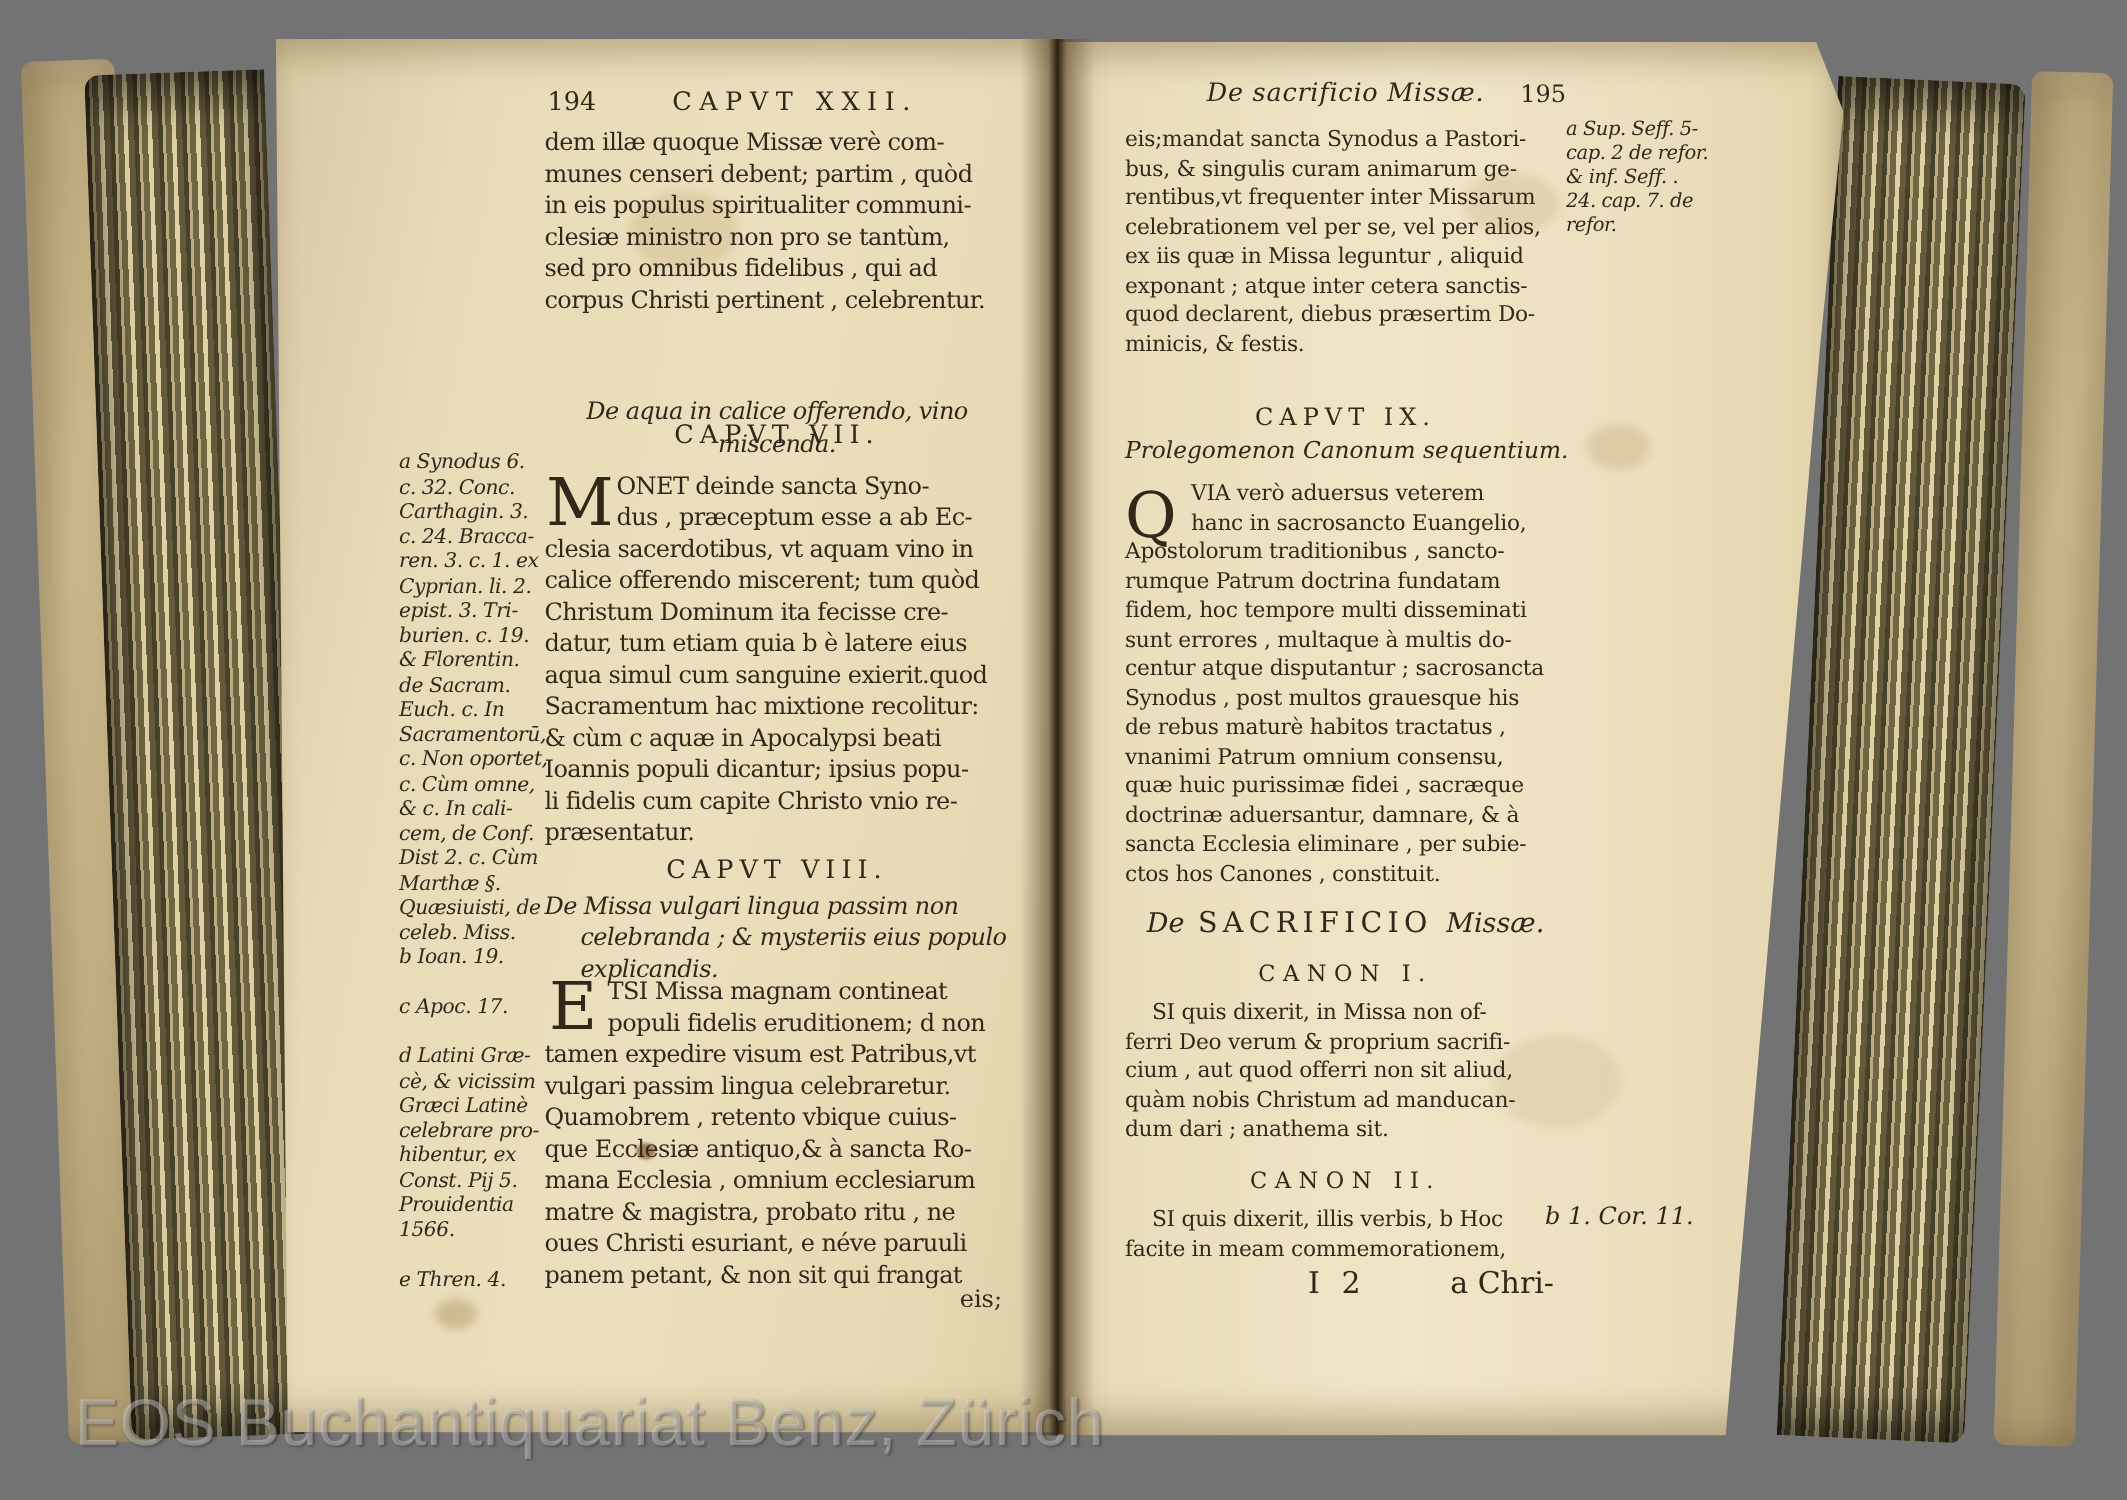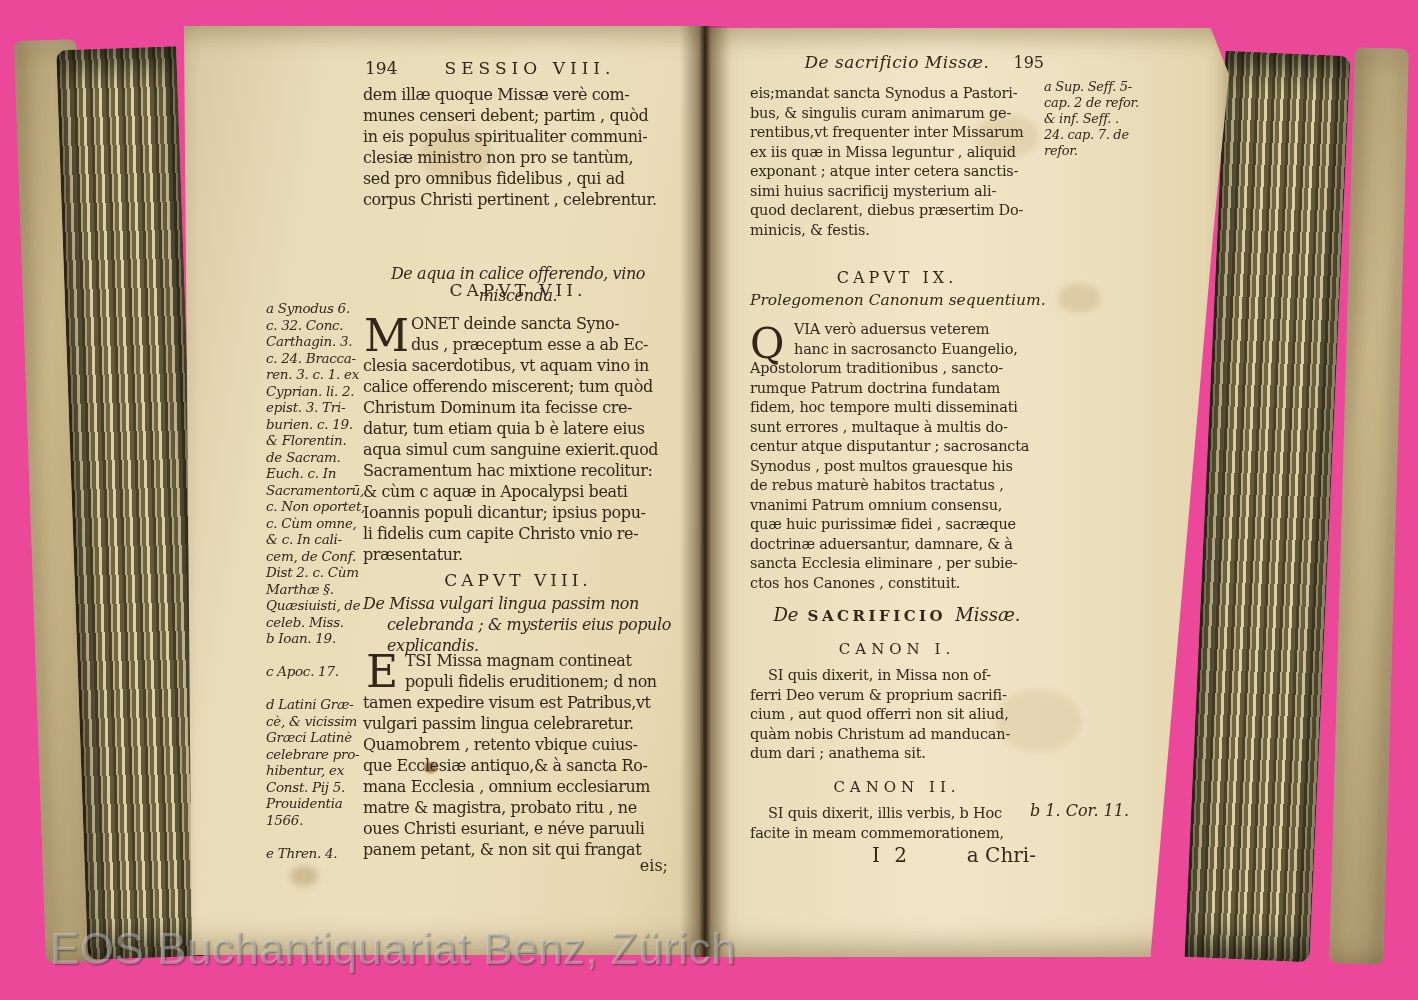--- a/index.html
+++ b/index.html
@@ -1,16 +1,16 @@
 <!DOCTYPE html>
 <html><head>
 <meta charset="utf-8">
 <style>
   html,body{margin:0;padding:0;background:#040404;width:1418px;height:1000px;overflow:hidden;}
-  .stage{position:absolute;left:0;top:0;width:1418px;height:1000px;background:#ec4899;
+  .stage{position:absolute;left:0;top:0;width:1418px;height:1000px;background:#737373;
          font-family:"DejaVu Serif", serif;color:#32281a;}
 
   
   .cover{position:absolute;z-index:1;border-radius:8px;
          background:linear-gradient(100deg,#ad9a6e,#cbb98b 35%,#c3b184 60%,#a6946a);
          box-shadow:inset 0 0 28px rgba(90,70,40,.55), inset 0 6px 10px rgba(255,250,230,.25);}
   .cover-left{left:30px;top:40px;width:62px;height:922px;transform:rotate(-2deg);}
   .cover-right{left:1342px;top:48px;width:54px;height:916px;transform:rotate(1.6deg);}
 
   .edge{position:absolute;z-index:1;
@@ -78,21 +78,21 @@
   .rp-header{left:750px;top:52px;width:294px;}
   .rp-header .runtitle-it{display:block;text-align:center;font-style:italic;font-size:17px;letter-spacing:.5px;}
   .rp-header .pagenum{position:absolute;right:0;top:1px;font-size:16px;font-style:normal;}
   .rp-para1{left:750px;top:84px;width:296px;}
   .rp-c9t{left:750px;top:268px;width:294px;font-size:16px;}
   .rp-c9s{left:750px;top:291px;width:294px;text-align:center;font-style:italic;font-size:15.5px;white-space:nowrap;}
   .rp-quia{left:750px;top:320px;width:296px;}
   .rp-quia .line:nth-child(-n+2){padding-left:44px;}
   .rp-sect{left:750px;top:604px;width:294px;text-align:center;white-space:nowrap;}
   .rp-sect .it{font-style:italic;font-size:18px;}
-  .rp-sect .caps{font-size:15px;letter-spacing:3.5px;margin:0 4px;font-weight:bold;}
+  .rp-sect .caps{font-size:19px;letter-spacing:3.5px;margin:0 4px;}
   .rp-can1t{left:750px;top:640px;width:294px;font-size:15px;letter-spacing:5px;text-align:center;}
   .rp-can1{left:750px;top:666px;width:296px;}
   .rp-can2t{left:750px;top:778px;width:294px;font-size:15px;letter-spacing:5px;text-align:center;}
   .rp-can2{left:750px;top:804px;width:296px;}
   .canon .line:first-child{padding-left:18px;}
   .rp-sig{left:750px;top:843px;width:296px;height:20px;font-size:20px;}
   .rp-sig .sig{position:absolute;left:122px;letter-spacing:4px;}
   .rp-sig .cw{position:absolute;right:10px;}
   .rp-margin-top{left:1044px;top:79px;width:112px;}
   .rp-margin-top .line{font-size:13px;line-height:16px;font-style:italic;}
@@ -119,21 +119,21 @@
 
   <div class="stain s1"></div>
   <div class="stain s2"></div>
   <div class="stain s3"></div>
   <div class="stain s4"></div>
   <div class="stain s5"></div>
   <div class="stain s6"></div>
 
   <div class="tb lp-header">
     <span class="pagenum">194</span>
-    <span class="runtitle">SESSIO VIII.</span>
+    <span class="runtitle">CAPVT XXII.</span>
   </div>
 
   <div class="tb lines lp-para1">
       <div class="line">dem illæ quoque Missæ verè com-</div>
       <div class="line">munes censeri debent; partim , quòd</div>
       <div class="line">in eis populus spiritualiter communi-</div>
       <div class="line">clesiæ ministro non pro se tantùm,</div>
       <div class="line">sed pro omnibus fidelibus , qui ad</div>
       <div class="line">corpus Christi pertinent , celebrentur.</div>
     </div>
@@ -222,23 +222,23 @@
 
   <div class="tb rp-header">
     <span class="runtitle-it">De sacrificio Missæ.</span>
     <span class="pagenum">195</span>
   </div>
 
   <div class="tb lines rp rp-para1">
       <div class="line">eis;mandat sancta Synodus a Pastori-</div>
       <div class="line">bus, &amp; singulis curam animarum ge-</div>
       <div class="line">rentibus,vt frequenter inter Missarum</div>
+      <div class="line">celebrationem vel per se, vel per alios,</div>
       <div class="line">ex iis quæ in Missa leguntur , aliquid</div>
       <div class="line">exponant ;  atque inter cetera sanctis-</div>
-      <div class="line">simi huius sacrificij mysterium ali-</div>
       <div class="line">quod declarent, diebus præsertim Do-</div>
       <div class="line">minicis, &amp; festis.</div>
     </div>
 
   <div class="tb chapter-title rp-c9t">CAPVT IX.</div>
   <div class="tb rp-c9s">Prolegomenon Canonum sequentium.</div>
 
   <div class="dropcap cap-q">Q</div>
   <div class="tb lines rp rp-quia">
       <div class="line">VIA verò aduersus veterem</div>

